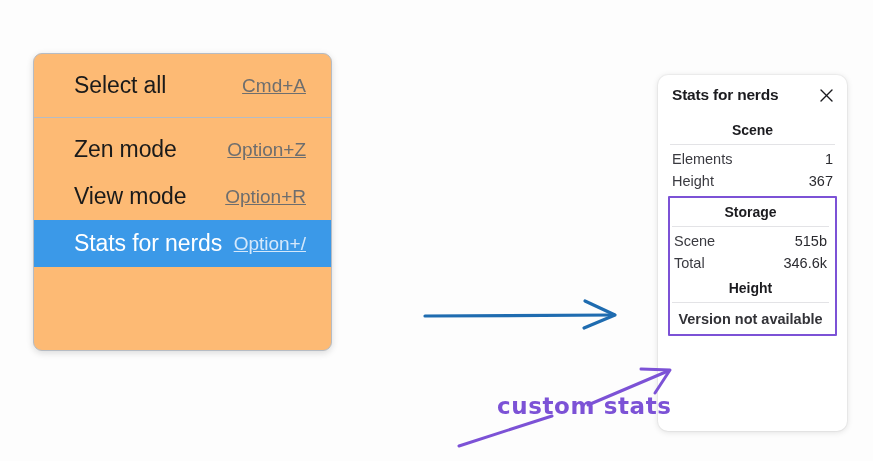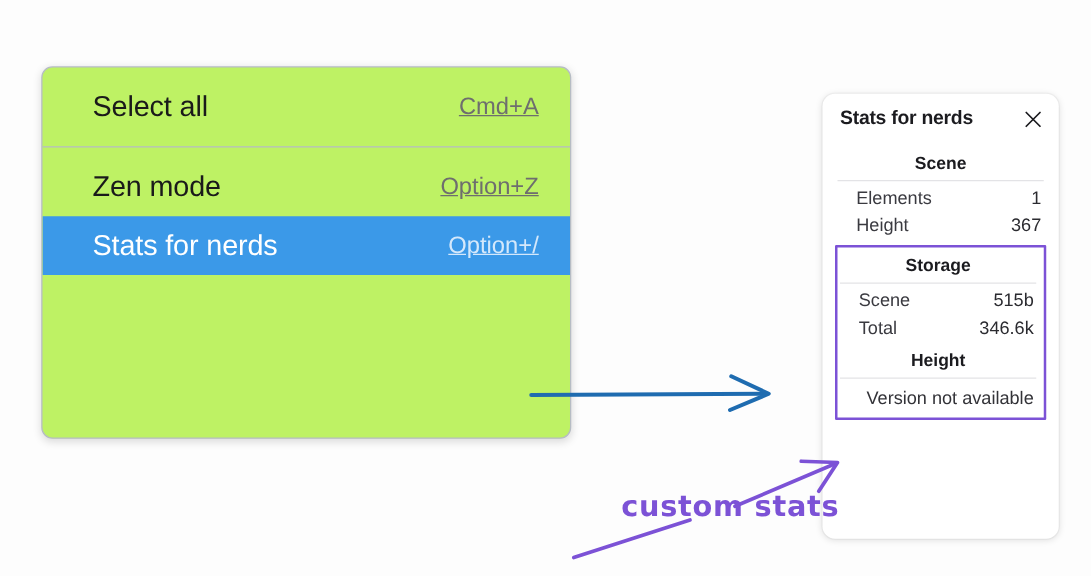--- a/index.html
+++ b/index.html
@@ -8,22 +8,22 @@
     background: #ffffff;
     font-family: "Liberation Sans", sans-serif;
     overflow: hidden;
   }
   #root { position: relative; width: 873px; height: 461px; background: #fdfdfd; }
 
   
   .ctx-menu {
     position: absolute;
     left: 33px; top: 53px;
-    width: 424px; height: 298px;
-    background: #bef264;
+    width: 299px; height: 298px;
+    background: #fdba74;
     border: 1px solid #b6bcc4;
     border-radius: 9px;
     box-shadow: 0 2px 7px rgba(0,0,0,0.14);
     overflow: hidden;
   }
   .ctx-pad-top { height: 8px; }
   .ctx-pad-bottom { height: 9px; }
   .ctx-sep { height: 1px; background: #b6bcc4; margin: 0; }
   .ctx-item {
     display: flex; align-items: center; justify-content: space-between;
@@ -92,30 +92,30 @@
   .section-rule {
     height: 1px;
     background: #e3e3e6;
     margin: 0 2px 3px 2px;
   }
   .stat-row {
     display: flex; align-items: baseline; justify-content: space-between;
     padding: 3px 4px;
     font-size: 14.5px;
     color: #333338;
-    margin-left: 13px;
   }
   .stat-key { color: #3a3a40; }
   .stat-val { color: #2b2b30; }
   .stat-note {
     padding: 5px 4px 3px 4px;
     font-size: 14.5px;
     color: #333338;
-    text-align: right;
-    white-space: nowrap;
+    text-align: center;
+    white-space: nowrap;
+    font-weight: bold;
   }
 
   
   .anno-layer {
     position: absolute; left: 0; top: 0;
     width: 873px; height: 461px;
     pointer-events: none;
   }
   .anno-text {
     position: absolute;
@@ -144,20 +144,24 @@
     <div class="ctx-pad-top"></div>
     <div class="ctx-sep"></div>
     <div class="ctx-pad-top"></div>
 
 
     <div class="ctx-item">
       <span class="ctx-label">Zen mode</span>
       <span class="ctx-shortcut">Option+Z</span>
     </div>
 
+    <div class="ctx-item">
+      <span class="ctx-label">View mode</span>
+      <span class="ctx-shortcut">Option+R</span>
+    </div>
 
     <div class="ctx-item selected">
       <span class="ctx-label">Stats for nerds</span>
       <span class="ctx-shortcut">Option+/</span>
     </div>
 
     <div class="ctx-pad-bottom"></div>
   </div>
 
   <div class="stats-panel">

